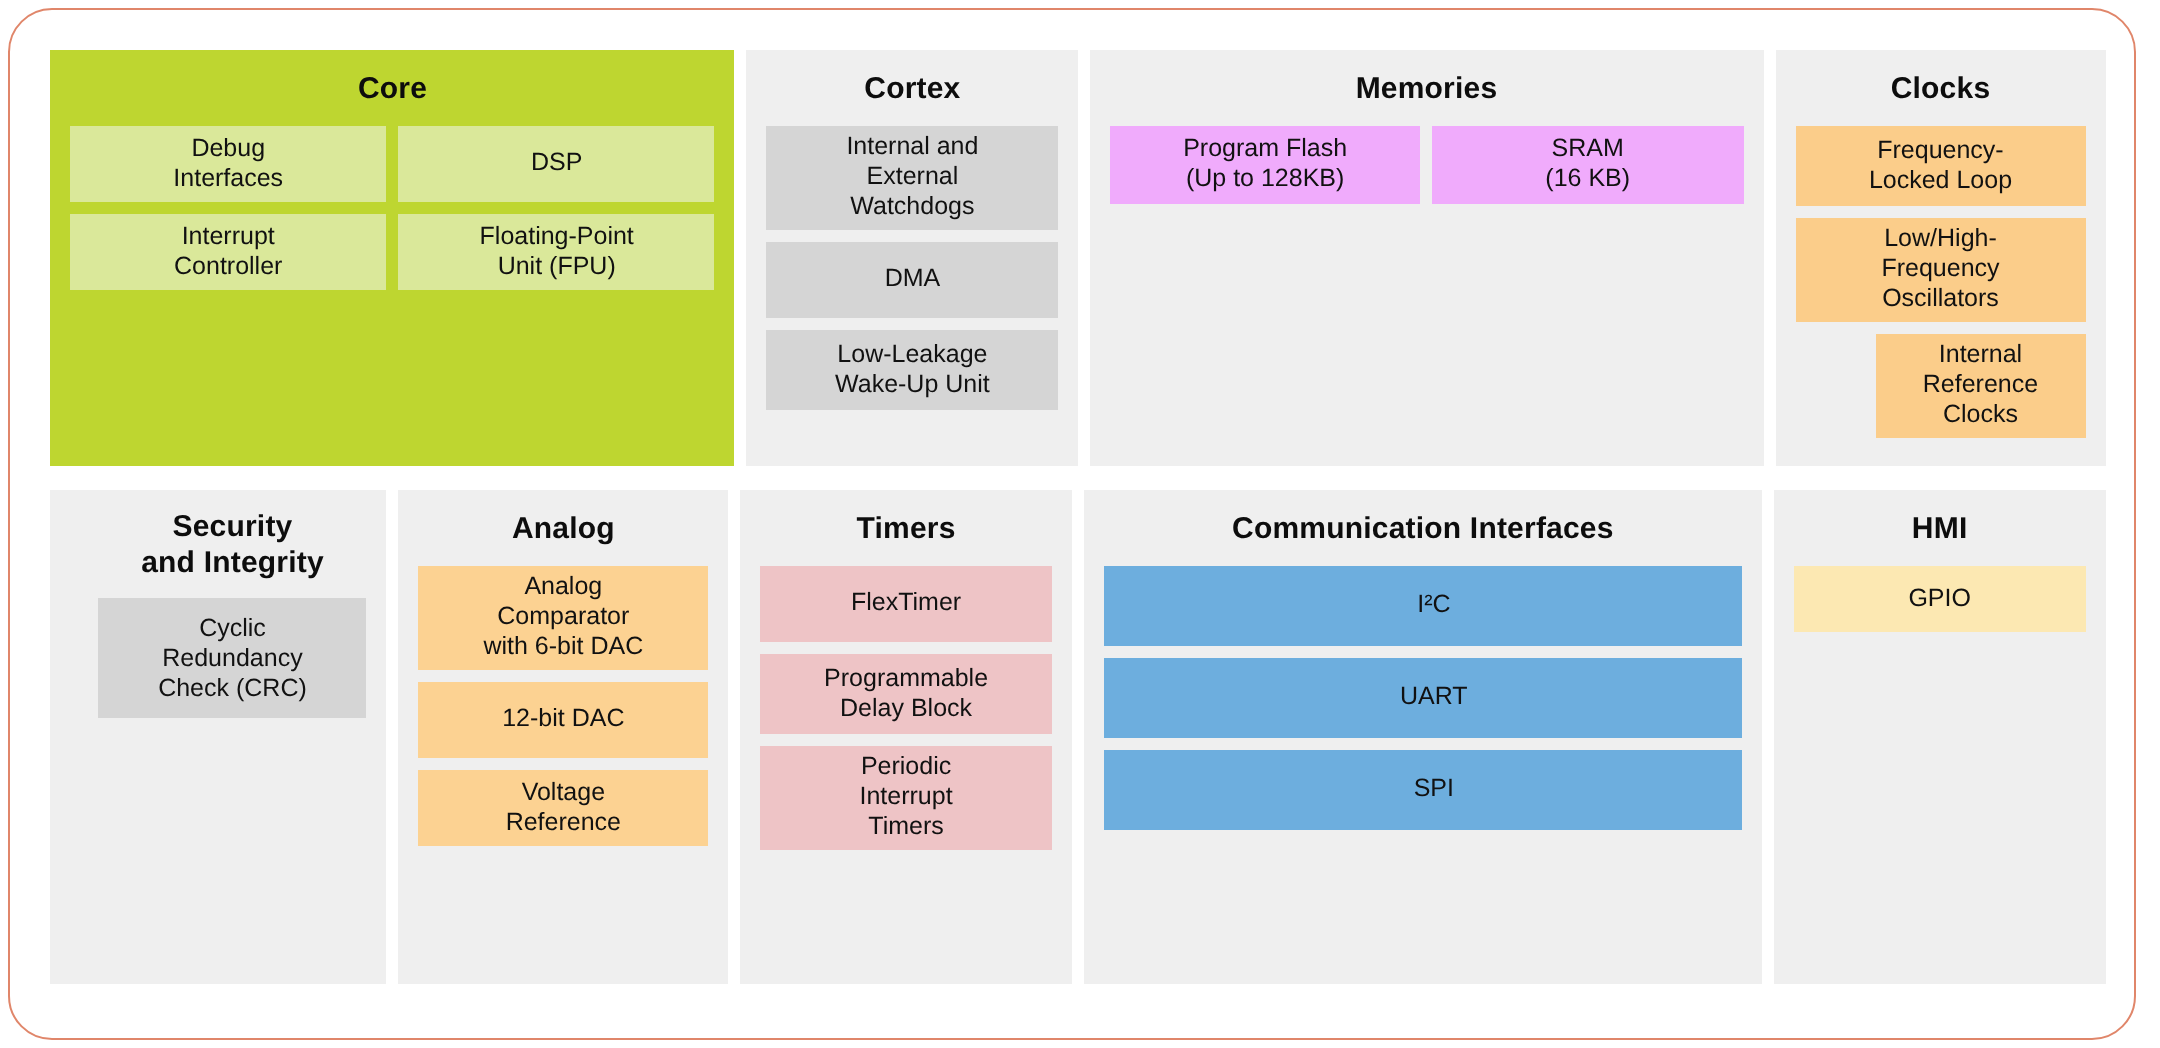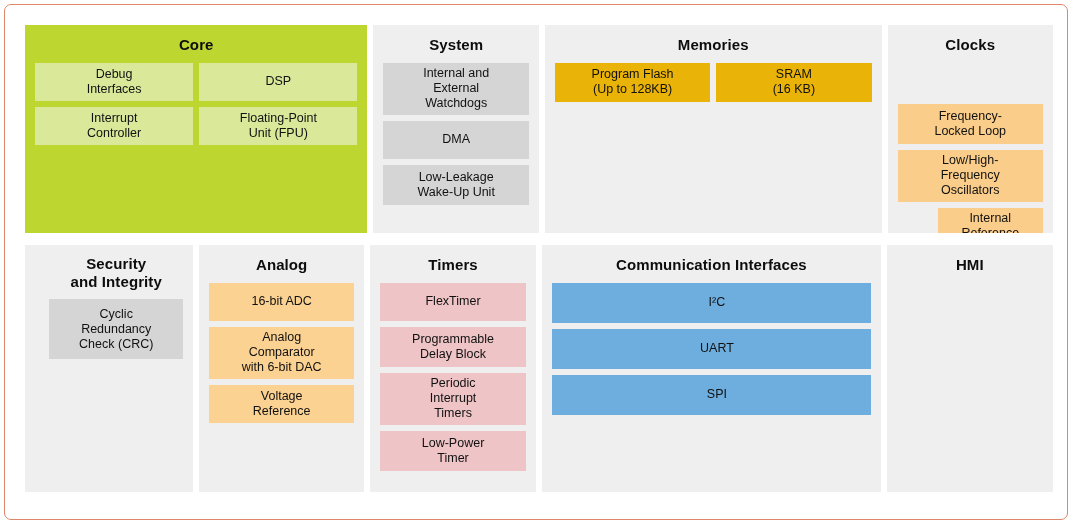--- a/index.html
+++ b/index.html
@@ -15,21 +15,21 @@
   }
 
   #diagram-frame {
     position: absolute;
     left: 4px;
     top: 4px;
     width: 1064px;
     height: 516px;
     box-sizing: border-box;
     border: 1.5px solid #e0866a;
-    border-radius: 7px;
+    border-radius: 22px;
     background: #ffffff;
   }
 
   #diagram-grid {
     position: absolute;
     left: 20px;
     top: 20px;
     width: 1028px;
     height: 467px;
     display: flex;
@@ -95,35 +95,35 @@
     text-align: center;
     font-size: 12.5px;
     line-height: 1.2;
     color: #111111;
     padding: 4px 5px;
   }
 
   
   .t-core  { background: #dae89a; }
   .t-gray  { background: #d5d5d5; }
-  .t-orange{ background: #eab308; }
+  .t-orange{ background: #f0abfc; }
   .t-peach { background: #fbcd8a; }
   .t-peach2{ background: #fcd292; }
   .t-pink  { background: #eec4c6; }
   .t-blue  { background: #6daede; padding-left: 16px; }
   .t-cream { background: #fce8b2; }
 
   
   .h-cpu    { height: 52px; }
   .h-core2  { height: 38px; }
   .h-sys3   { height: 52px; }
   .h-sys1   { height: 38px; }
   .h-sys2   { height: 40px; }
   .h-mem    { height: 39px; }
-  .h-clk1   { height: 40px; margin-top: 41px; }
+  .h-clk1   { height: 40px; }
   .h-clk2   { height: 52px; }
   .h-clk3   { height: 52px; margin-left: 40px; }
   .h-crc    { height: 60px; }
   .h-ana1   { height: 38px; }
   .h-ana2   { height: 52px; }
   .h-tmr1   { height: 38px; }
   .h-tmr2   { height: 40px; }
   .h-tmr3   { height: 52px; }
   .h-com    { height: 40px; }
   .h-gpio   { height: 33px; }
@@ -150,21 +150,21 @@
             <div class="tile t-core h-core2 ml">DSP</div>
           </div>
           <div class="tile-row">
             <div class="tile t-core h-core2 ml">Interrupt<br>Controller</div>
             <div class="tile t-core h-core2 ml">Floating-Point<br>Unit (FPU)</div>
           </div>
         </div>
       </div>
 
       <div class="panel w-sys">
-        <div class="panel-title">System</div>
+        <div class="panel-title">Cortex</div>
         <div class="tile-stack">
           <div class="tile t-gray h-sys3 ml">Internal and<br>External<br>Watchdogs</div>
           <div class="tile t-gray h-sys1 ml">DMA</div>
           <div class="tile t-gray h-sys2 ml">Low-Leakage<br>Wake-Up Unit</div>
         </div>
       </div>
 
       <div class="panel w-mem">
         <div class="panel-title">Memories</div>
         <div class="tile-row">
@@ -189,44 +189,46 @@
       <div class="panel w-sec">
         <div class="panel-title two-line ml">Security<br>and Integrity</div>
         <div class="tile-stack">
           <div class="tile t-gray h-crc ml">Cyclic<br>Redundancy<br>Check (CRC)</div>
         </div>
       </div>
 
       <div class="panel w-ana">
         <div class="panel-title">Analog</div>
         <div class="tile-stack">
-          <div class="tile t-peach2 h-ana1 ml">16-bit ADC</div>
           <div class="tile t-peach2 h-ana2 ml">Analog<br>Comparator<br>with 6-bit DAC</div>
+          <div class="tile t-peach2 h-ana1 ml">12-bit DAC</div>
           <div class="tile t-peach2 h-ana1 ml">Voltage<br>Reference</div>
         </div>
       </div>
 
       <div class="panel w-tmr">
         <div class="panel-title">Timers</div>
         <div class="tile-stack">
           <div class="tile t-pink h-tmr1 ml">FlexTimer</div>
           <div class="tile t-pink h-tmr2 ml">Programmable<br>Delay Block</div>
           <div class="tile t-pink h-tmr3 ml">Periodic<br>Interrupt<br>Timers</div>
-          <div class="tile t-pink h-tmr2 ml">Low-Power<br>Timer</div>
         </div>
       </div>
 
       <div class="panel w-com">
         <div class="panel-title">Communication Interfaces</div>
         <div class="tile-stack">
           <div class="tile t-blue h-com ml">I²C</div>
           <div class="tile t-blue h-com ml">UART</div>
           <div class="tile t-blue h-com ml">SPI</div>
         </div>
       </div>
 
       <div class="panel w-hmi">
         <div class="panel-title">HMI</div>
+        <div class="tile-stack">
+          <div class="tile t-cream h-gpio ml">GPIO</div>
+        </div>
       </div>
 
     </div>
   </div>
 </div>
 
 </body></html>

